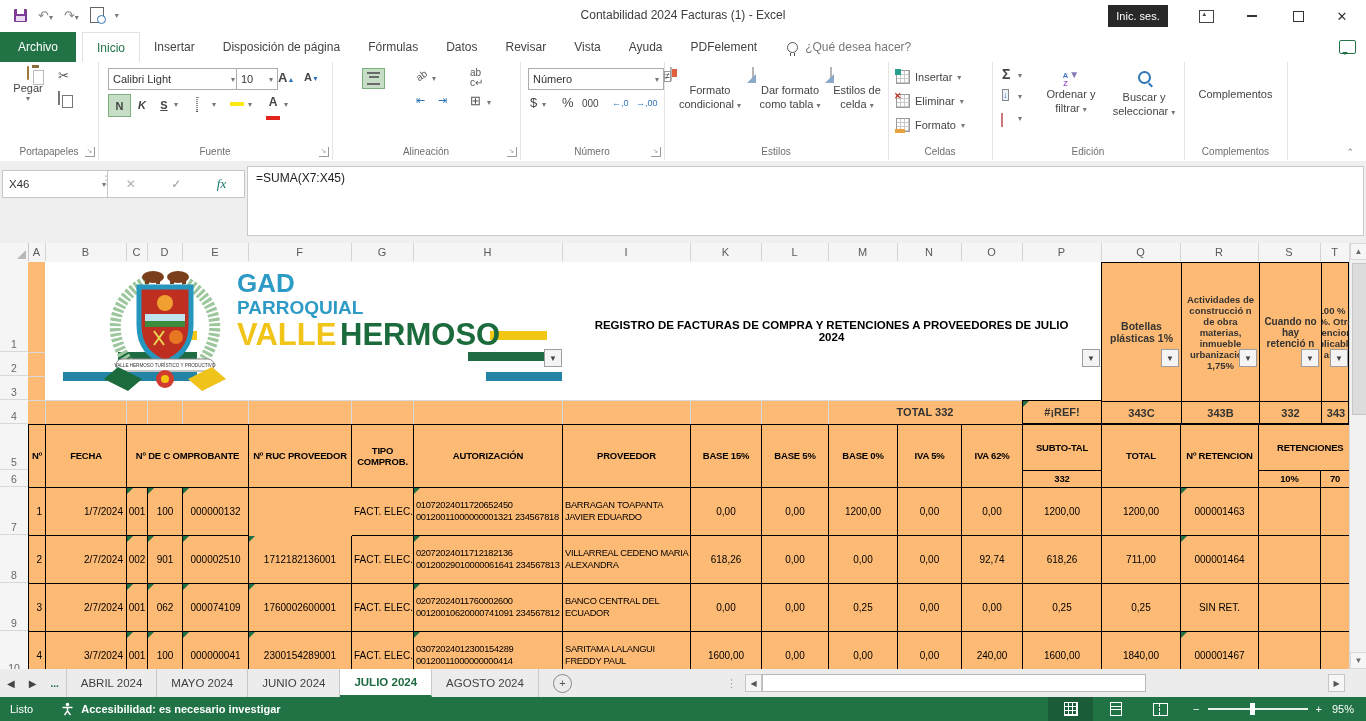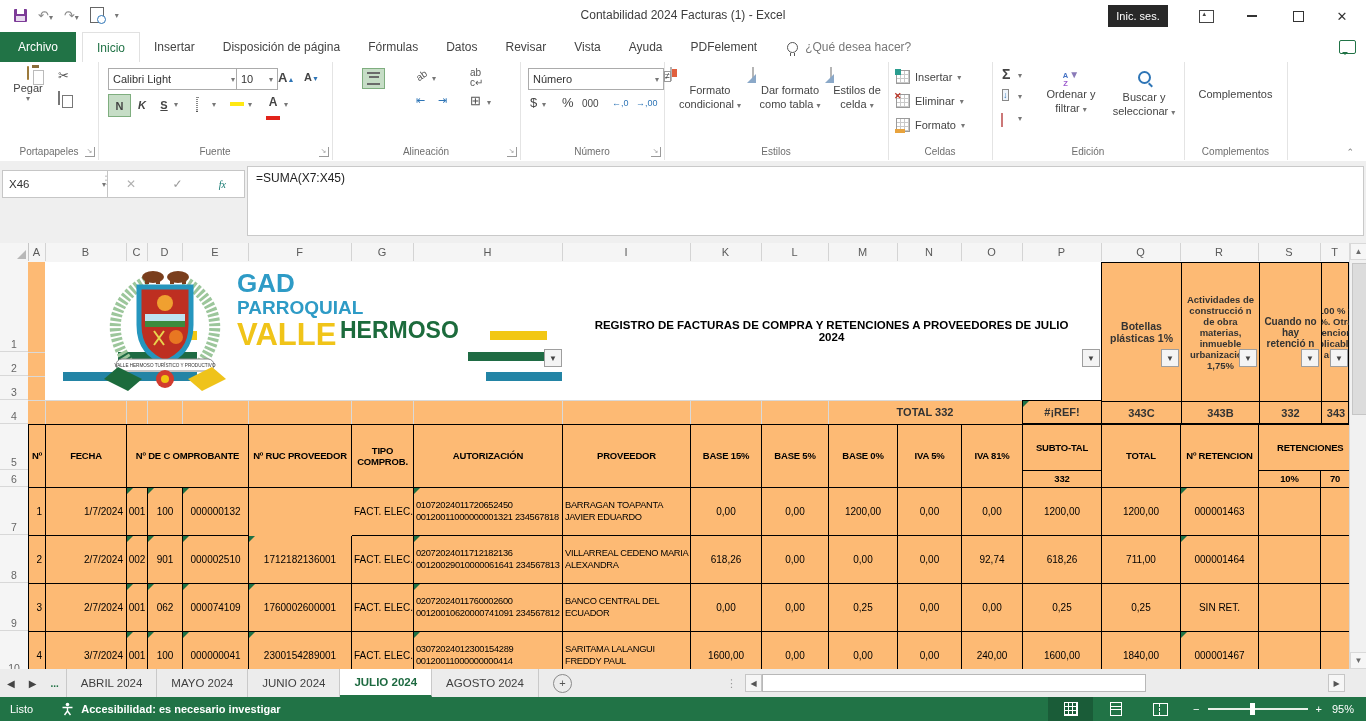--- a/index.html
+++ b/index.html
@@ -74,21 +74,21 @@
   .magnif::after{content:'';position:absolute;right:-4px;bottom:-4px;width:5px;height:2px;background:#2e75b6;transform:rotate(45deg);}
   .bigv{text-align:center;line-height:1.25;font-size:11px;color:#444;}
   .orangedot{width:11px;height:11px;border-radius:50%;background:#f7a500;margin:0 auto;}
   .collapser{position:absolute;right:12px;bottom:4px;font-size:9px;color:#777;}
   
   #fbar{position:absolute;left:0;top:161px;width:1366px;height:82px;background:#efefef;border-bottom:1px solid #cfcfcf;}
   #namebox{position:absolute;left:2px;top:9px;width:97px;height:26px;background:#fff;border:1px solid #c6c6c6;display:flex;align-items:center;justify-content:space-between;padding:0 6px;font-size:11.5px;}
   #fbtns{position:absolute;left:107px;top:9px;width:136px;height:26px;background:#fff;border:1px solid #c6c6c6;display:flex;align-items:center;justify-content:space-around;}
   #fsep{position:absolute;left:100px;top:12px;color:#bbb;font-size:12px;}
   #finput{position:absolute;left:247px;top:5px;width:1117px;height:70px;background:#fff;border:1px solid #c9c9c9;font-size:12px;color:#222;padding:4px 8px;box-sizing:border-box;}
-  .fxg{font-family:"Liberation Serif",serif;font-style:italic;font-size:10px;color:#0f766e;}
+  .fxg{font-family:"Liberation Serif",serif;font-style:italic;font-size:13px;color:#0f766e;}
   
   #colheads{position:absolute;left:0;top:243px;width:1366px;height:19px;background:#f5f5f5;border-bottom:1px solid #c6c6c6;font-size:11px;color:#5a5a5a;}
   .ch{position:absolute;top:0;height:18px;border-right:1px solid #d4d4d4;display:flex;align-items:center;justify-content:center;}
   #corner{position:absolute;left:0;top:0;width:28px;height:18px;border-right:1px solid #c6c6c6;}
   #corner::after{content:'';position:absolute;right:2px;bottom:2px;border-bottom:9px solid #b8b8b8;border-left:9px solid transparent;}
   
   #rowgut{position:absolute;left:0;top:262px;width:28px;height:407px;background:#f5f5f5;border-right:1px solid #c6c6c6;overflow:hidden;font-size:10.5px;color:#666;}
   .rn{display:flex;align-items:flex-end;justify-content:center;border-bottom:1px solid #d8d8d8;box-sizing:border-box;padding-bottom:1px;}
   
   #gridarea{position:absolute;left:28px;top:262px;width:1321px;height:407px;background:#fdba74;overflow:hidden;}
@@ -427,21 +427,21 @@
         <rect x="18" y="92" width="98" height="12" rx="6" fill="#ffffff" stroke="#8a8a8a"></rect>
         <text x="67" y="100" font-size="4.6" text-anchor="middle" fill="#333333">VALLE HERMOSO TURÍSTICO Y PRODUCTIVO</text>
         <path d="M20 100 L44 112 L30 124 L6 112 Z" fill="#1c6b3c"></path>
         <path d="M114 100 L90 112 L104 124 L128 112 Z" fill="#efc31a"></path>
         <circle cx="67" cy="112" r="9" fill="#d23b2e"></circle>
           <circle cx="67" cy="112" r="4" fill="#f1c40f"></circle>
       </svg>
       <span class="lgtxt" style="left:192px;top:8px;font-size:26px;color:#2e9bc6">GAD</span>
       <span class="lgtxt" style="left:192px;top:36px;font-size:19px;color:#2e9bc6">PARROQUIAL</span>
       <span class="lgtxt" style="left:192px;top:57px;font-size:31px;color:#f0c419">VALLE</span>
-      <span class="lgtxt" style="left:295px;top:57px;font-size:23px;color:#1c6b3c">HERMOSO</span>
+      <span class="lgtxt" style="left:295px;top:57px;font-size:31px;color:#1c6b3c">HERMOSO</span>
     </div>
     <div class="ddf" style="left:516px;top:87px">▼</div>
 
     <div id="titlecell" class="mcell">REGISTRO DE FACTURAS DE COMPRA Y RETENCIONES A PROVEEDORES DE JULIO 2024</div>
     <div class="ddf" style="left:1054px;top:87px">▼</div>
 
     <div class="qt">
       <div class="qtc first" style="font-size:10.5px;padding:0 3px">Botellas plásticas 1%</div>
       <div class="qtc" style="font-size:9.5px;padding:0 2px">Actividades de construcció n de obra materias, inmueble urbanizació n 1,75%</div>
       <div class="qtc" style="font-size:10px;padding:0 2px">Cuando no hay retenció n</div>
@@ -465,21 +465,21 @@
       <div class="ce hd" style="grid-area:1/3/3/6">Nº DE C OMPROBANTE</div>
       <div class="ce hd" style="grid-area:1/2/3/3">FECHA</div>
       <div class="ce hd" style="grid-area:1/6/3/7">Nº RUC PROVEEDOR</div>
       <div class="ce hd" style="grid-area:1/7/3/8">TIPO COMPROB.</div>
       <div class="ce hd" style="grid-area:1/8/3/9">AUTORIZACIÓN</div>
       <div class="ce hd" style="grid-area:1/9/3/10">PROVEEDOR</div>
       <div class="ce hd" style="grid-area:1/10/3/11">BASE 15%</div>
       <div class="ce hd" style="grid-area:1/11/3/12">BASE 5%</div>
       <div class="ce hd" style="grid-area:1/12/3/13">BASE 0%</div>
       <div class="ce hd" style="grid-area:1/13/3/14">IVA 5%</div>
-      <div class="ce hd" style="grid-area:1/14/3/15">IVA 81%</div>
+      <div class="ce hd" style="grid-area:1/14/3/15">IVA 62%</div>
       <div class="ce hd" style="grid-area:1/15/2/16">SUBTO-TAL</div>
       <div class="ce hd" style="grid-area:1/16/3/17">TOTAL</div>
       <div class="ce hd" style="grid-area:1/17/3/18">Nº RETENCION</div>
       <div class="ce hd" style="grid-area:1/18/2/20;justify-content:flex-start;padding-left:18px;white-space:nowrap">RETENCIONES</div>
       <div class="ce hd" style="grid-area:2/15/3/16">332</div>
       <div class="ce hd" style="grid-area:2/18/3/19">10%</div>
       <div class="ce hd" style="grid-area:2/19/3/20">70</div>
 
       <div class="ce re" style="grid-area:3/1">1</div>
       <div class="ce re" style="grid-area:3/2">1/7/2024</div>

